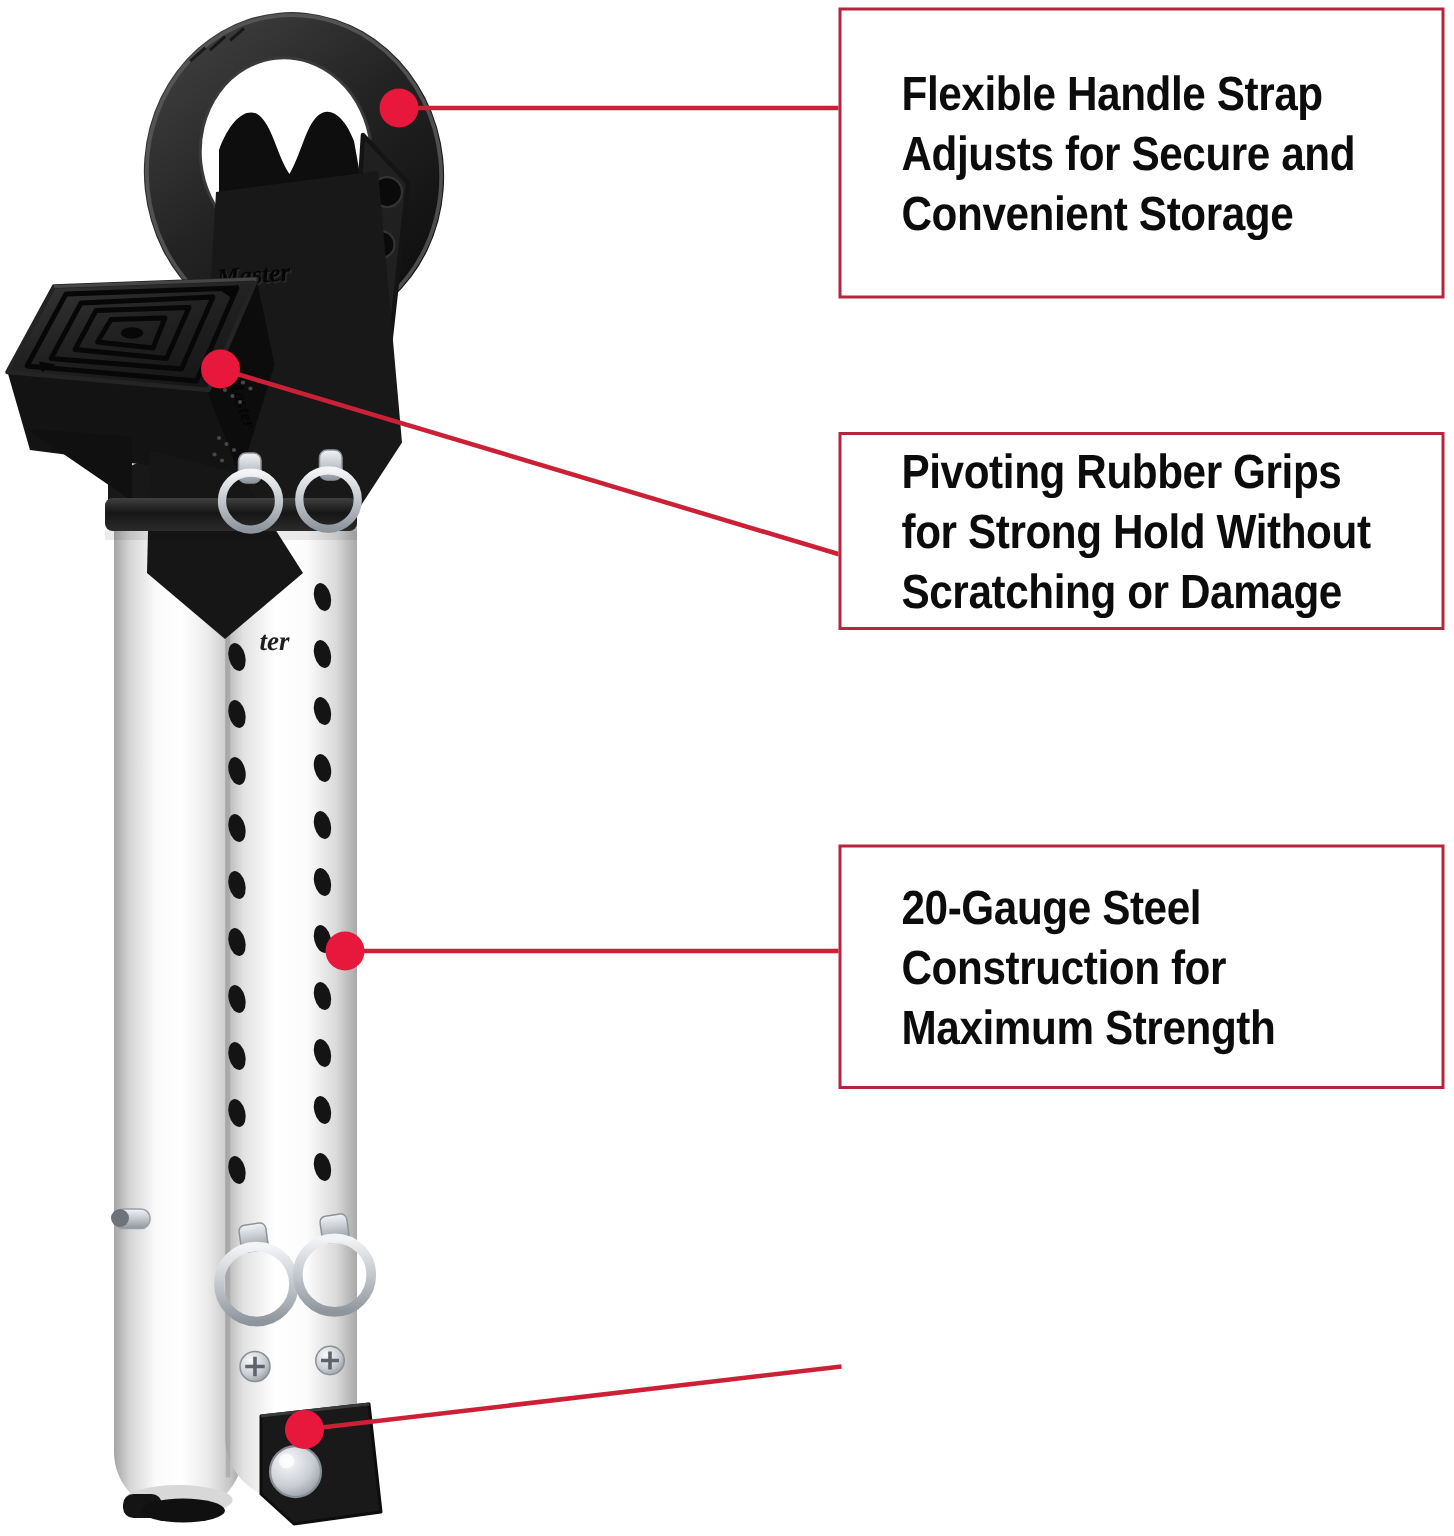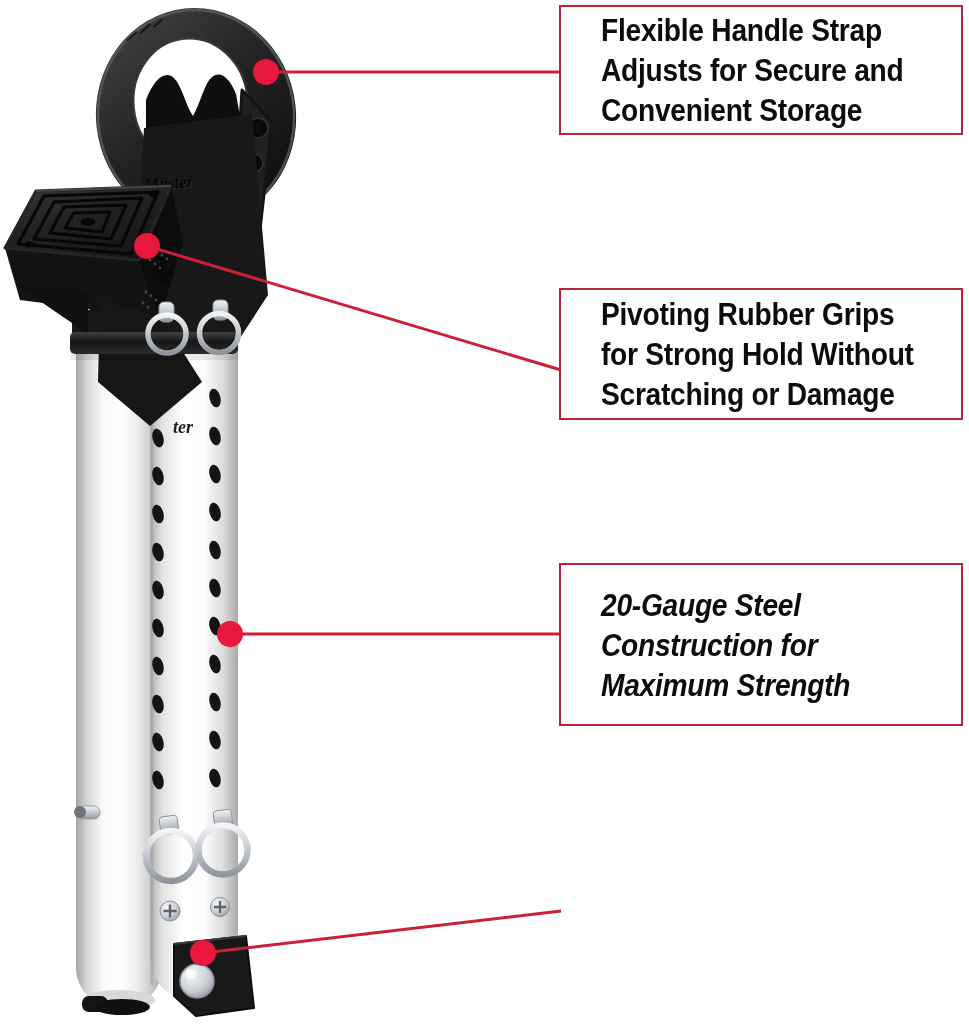--- a/index.html
+++ b/index.html
@@ -6,23 +6,23 @@
   #stage{position:relative;width:969px;height:1024px;background:#ffffff;overflow:hidden;
          font-family:"Liberation Sans",sans-serif;}
   #product-svg{position:absolute;left:0;top:0;width:969px;height:1024px;}
   .callout{position:absolute;left:559px;width:404px;background:#ffffff;
            border:2px solid #b8243e;box-sizing:border-box;
            display:flex;flex-direction:column;justify-content:center;
            padding:8px 8px 8px 40px;}
   .callout .line{font-weight:bold;font-size:32px;line-height:40px;color:#0c0c0c;
            letter-spacing:-0.3px;white-space:nowrap;
            transform:scaleX(0.88);transform-origin:left center;}
-  #callout-1{top:5px;height:130px;}
+  #callout-1{top:5px;height:194px;}
   #callout-2{top:288px;height:132px;}
-  #callout-3{top:563px;height:163px;font-style:italic;}
+  #callout-3{top:563px;height:163px;}
   #callout-4{top:830px;height:162px;}
 </style>
 </head>
 <body>
 
 <div id="stage">
 
   <svg id="product-svg" viewBox="0 0 969 1024" xmlns="http://www.w3.org/2000/svg">
     <defs>
       <linearGradient id="tubeL" x1="0" y1="0" x2="1" y2="0">

